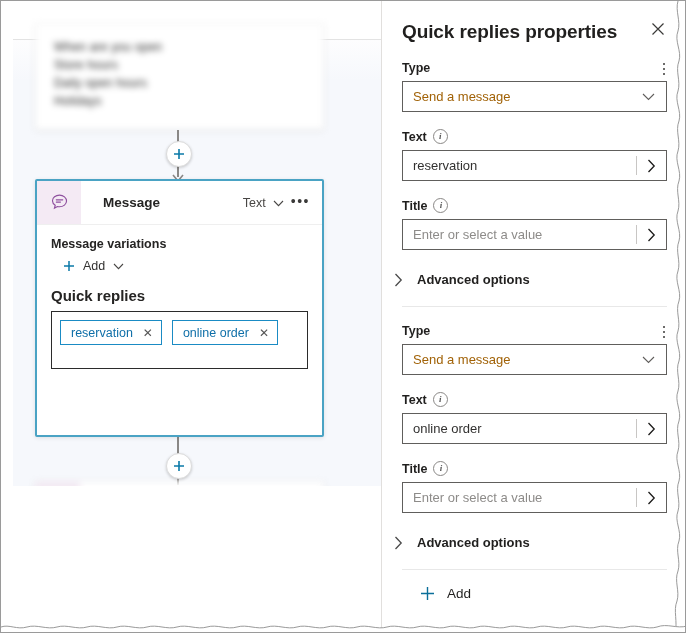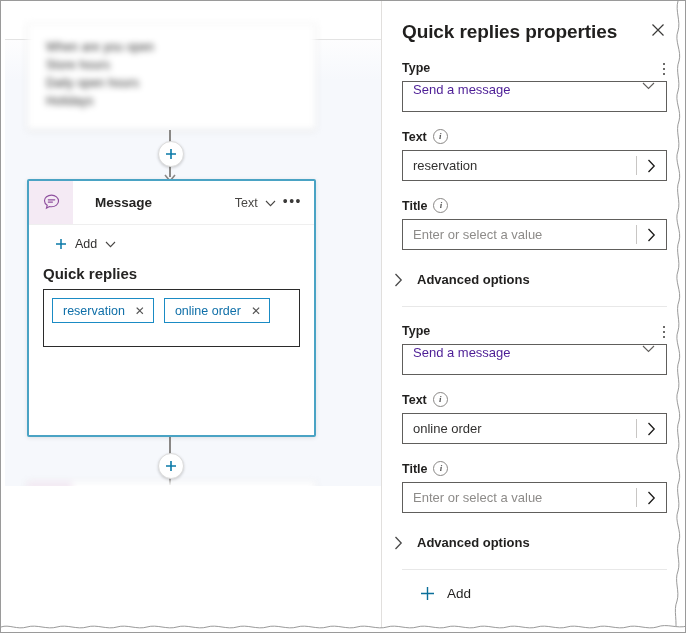--- a/index.html
+++ b/index.html
@@ -21,21 +21,21 @@
     inset: 0;
     border: 1px solid #9a9a9a;
     box-sizing: border-box;
     background: #ffffff;
     overflow: hidden;
   }
 
   
   .canvas {
     position: absolute;
-    left: 4px; top: 0;
+    left: 12px; top: 0;
     width: 380px; height: 485px;
     background: #6d28d9;
     overflow: hidden;
   }
   .canvas-header {
     position: absolute;
     left: 0; top: 0;
     width: 380px; height: 39px;
     background: #ffffff;
     border-bottom: 1px solid #e3e3e3;
@@ -236,21 +236,21 @@
   
   .panel {
     position: absolute;
     left: 381px; top: 0;
     width: 305px; height: 633px;
     background: #ffffff;
     overflow: hidden;
   }
   .panel-header {
     display: flex;
-    align-items: center;
+    align-items: flex-start;
     padding: 19px 20px 0 20px;
   }
   .panel-title {
     font-size: 19px;
     font-weight: bold;
     color: #201f1e;
     letter-spacing: -.1px;
     line-height: 24px;
   }
   .panel-close {
@@ -292,25 +292,25 @@
     align-items: center;
     justify-content: center;
     gap: 2.5px;
   }
   .kebab span { width:2.5px; height:2.5px; background:#3b3a39; border-radius:50%; display:block;}
   .combo {
     height: 31px;
     border: 1px solid #605e5c;
     background: #fff;
     display: flex;
-    align-items: flex-start;
+    align-items: center;
     padding: 0 0 0 10px;
     box-sizing: border-box;
     font-size: 13px;
-    color: #4c1d95;
+    color: #a16207;
   }
   .combo .chev-down {
     margin-left: auto;
     padding-right: 11px;
     color: #605e5c;
     display: flex;
     align-items: center;
   }
   .textfield {
     height: 31px;
@@ -424,20 +424,21 @@
           <span>Text</span>
           <span>
             <svg width="11" height="7" viewBox="0 0 11 7">
                 <path d="M1 1 L5.5 5.6 L10 1" stroke="#484644" stroke-width="1.1" fill="none"></path>
               </svg>
           </span>
           <span class="ellipsis-btn">•••</span>
         </div>
       </div>
       <div class="node-body">
+        <div class="section-label">Message variations</div>
         <div class="add-row">
           <span class="add-plus">
             <svg width="12" height="12" viewBox="0 0 12 12">
                 <path d="M6 1 L6 11 M1 6 L11 6" stroke="#0b7aa8" stroke-width="1.5" fill="none"></path>
               </svg>
           </span>
           <span>Add</span>
           <span>
             <svg width="11" height="7" viewBox="0 0 11 7">
                 <path d="M1 1 L5.5 5.6 L10 1" stroke="#484644" stroke-width="1.1" fill="none"></path>

